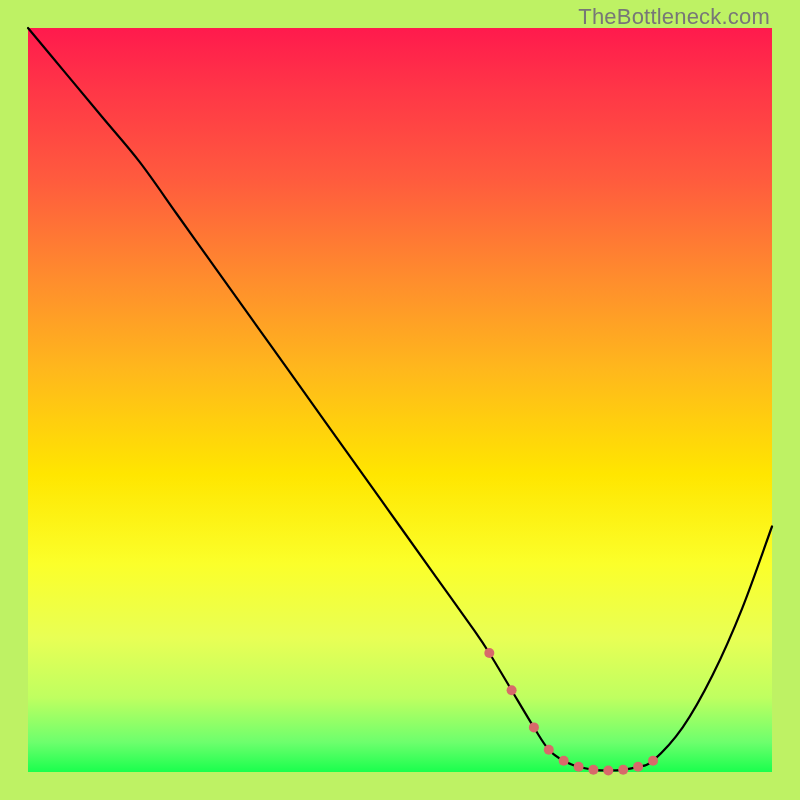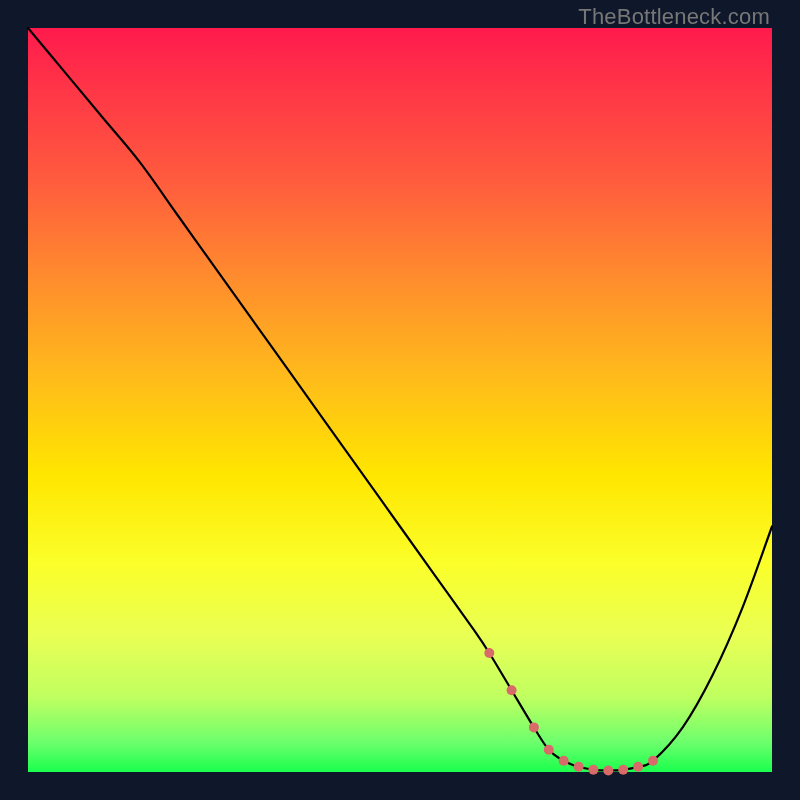--- a/index.html
+++ b/index.html
@@ -8,21 +8,21 @@
     width: 800px;
     height: 800px;
     background: #000;
     overflow: hidden;
     font-family: Arial, Helvetica, sans-serif;
   }
   .frame {
     position: relative;
     width: 800px;
     height: 800px;
-    background: #0f172a;
+    background: #bef264;
   }
   .plot-area {
     position: absolute;
     left: 28px;
     top: 28px;
     width: 744px;
     height: 744px;
     
     background: linear-gradient(
       to bottom,

